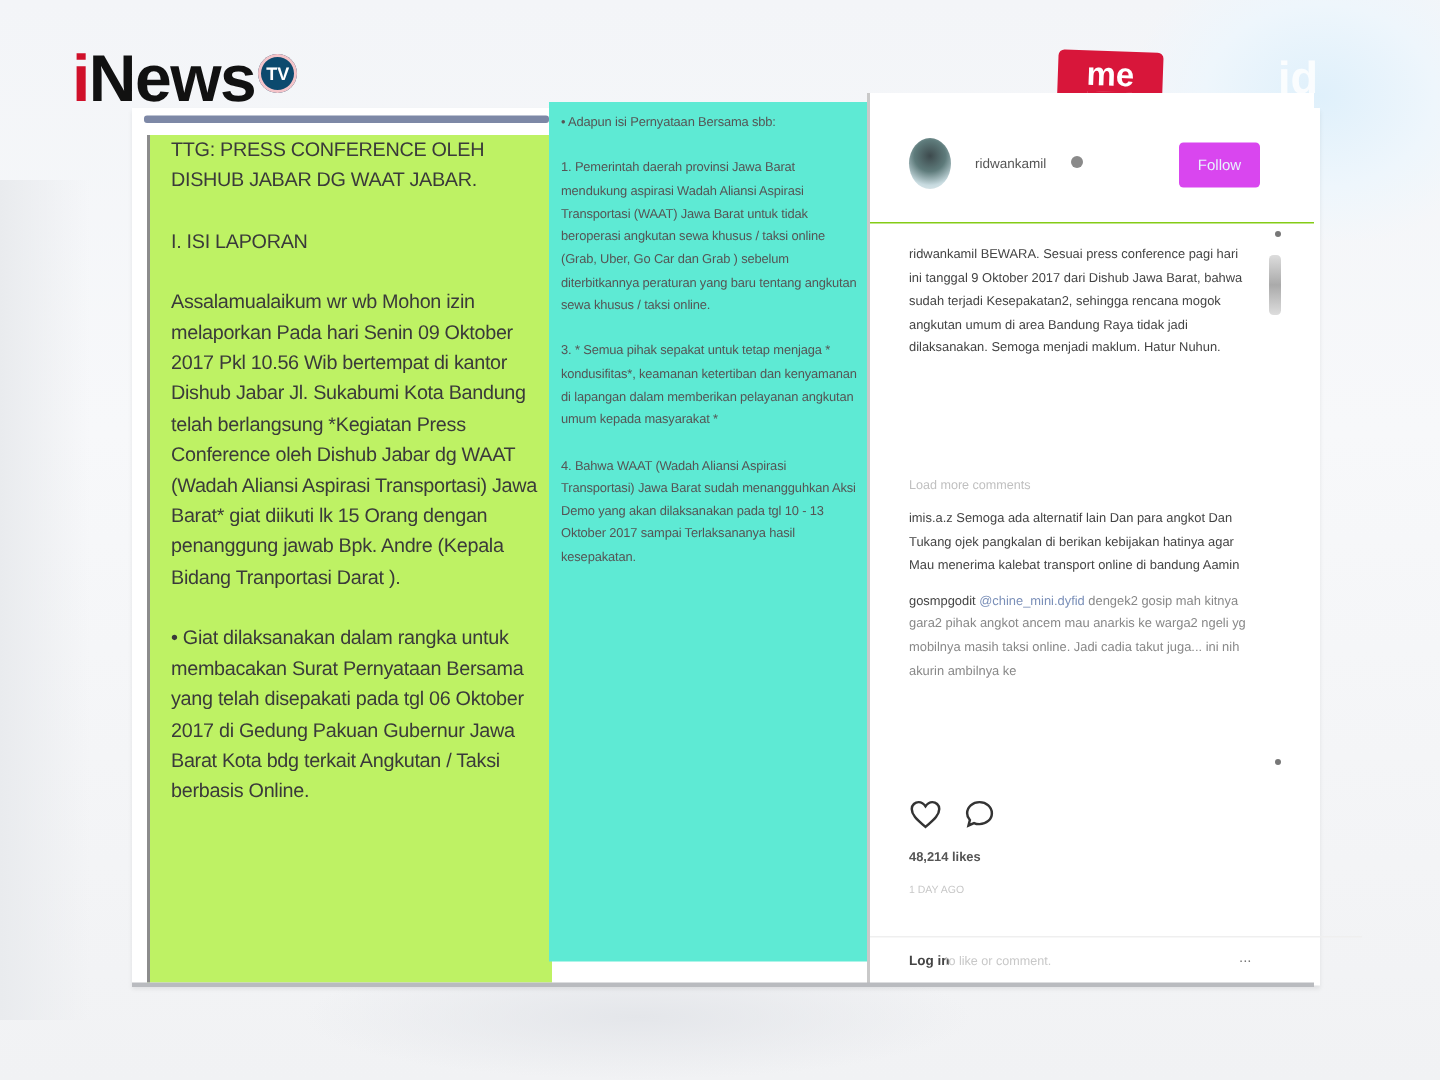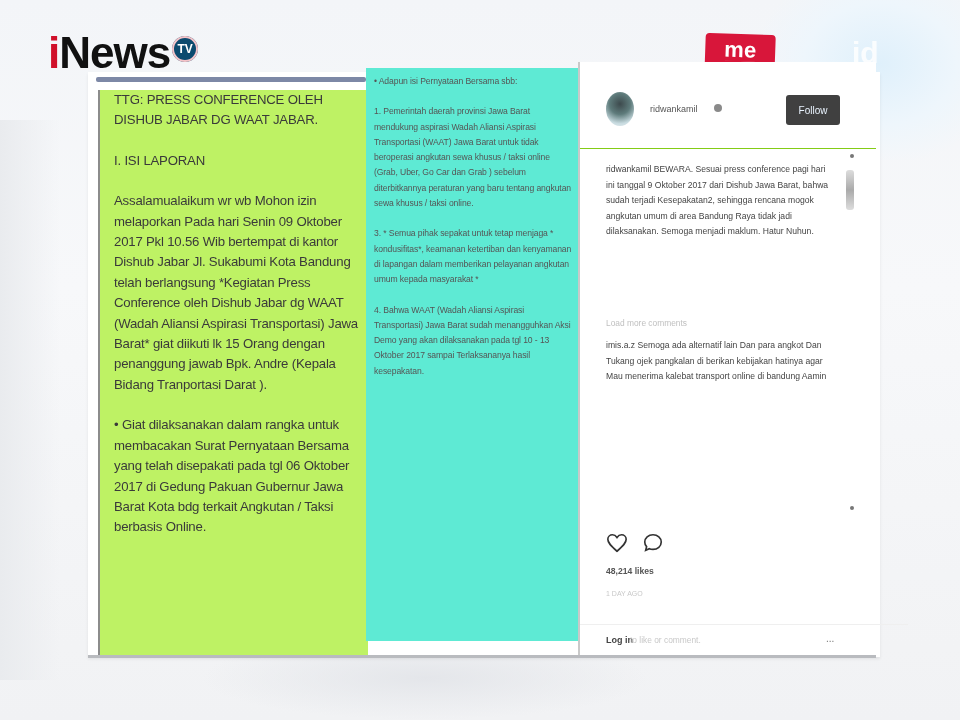--- a/index.html
+++ b/index.html
@@ -91,21 +91,21 @@
     position:absolute; left:26px; top:30px; width:28px; height:34px; border-radius:50%;
     background: radial-gradient(circle at 50% 35%, #3d4a4d 0%, #5e7b7b 40%, #c8dbe0 75%, #e8eff1 100%);
   }
   .ig-username {
     position:absolute; left:70px; top:42px; font-size:9px; color:#555;
   }
   .ig-verified {
     position:absolute; left:134px; top:42px; width:8px; height:8px; border-radius:50%; background:#8a8a8a;
   }
   .ig-follow {
-    position:absolute; left:206px; top:33px; width:54px; height:30px; background:#404040;
+    position:absolute; left:206px; top:33px; width:54px; height:30px; background:#d946ef;
     color:#e8f2fd; font-size:10px; border-radius:3px; display:flex; align-items:center; justify-content:center; border:none;
   }
   .ig-caption {
     position:absolute; left:26px; top:100px; width:230px;
     font-size:8.6px; line-height:15.6px; color:#444;
   }
   .ig-loadmore {
     position:absolute; left:26px; top:256px; font-size:8.4px; color:#c0c0c0;
   }
   .ig-comments {
@@ -183,20 +183,25 @@
   <div class="ig-scroll-down"></div>
 
   <div class="ig-caption">ridwankamil BEWARA. Sesuai press conference pagi hari ini tanggal 9 Oktober 2017 dari Dishub Jawa Barat, bahwa sudah terjadi Kesepakatan2, sehingga rencana mogok angkutan umum di area Bandung Raya tidak jadi dilaksanakan. Semoga menjadi maklum. Hatur Nuhun.</div>
   <div class="ig-loadmore">Load more comments</div>
 
   <div class="ig-comments">
     <p>
       <span>imis.a.z</span>
       <span>Semoga ada alternatif lain Dan para angkot Dan Tukang ojek pangkalan di berikan kebijakan hatinya agar Mau menerima kalebat transport online di bandung Aamin</span>
     </p>
+    <p>
+      <span>gosmpgodit</span>
+      <span class="mention">@chine_mini.dyfid</span>
+      <span class="fade">dengek2 gosip mah kitnya gara2 pihak angkot ancem mau anarkis ke warga2 ngeli yg mobilnya masih taksi online. Jadi cadia takut juga... ini nih akurin ambilnya ke</span>
+    </p>
   </div>
 
   <div class="ig-actions">
     <svg class="ig-heart" viewBox="0 0 24 24">
       <path d="M12 21 C5 15 2 12 2 8 C2 5 4.5 3 7 3 C9 3 11 4.5 12 6 C13 4.5 15 3 17 3 C19.5 3 22 5 22 8 C22 12 19 15 12 21 Z" fill="none" stroke="#333" stroke-width="1.8"></path>
     </svg>
     <svg class="ig-comment-icon" viewBox="0 0 24 24">
       <path d="M12 3 C17 3 21 6.5 21 11 C21 15.5 17 19 12 19 C10.5 19 9 18.7 8 18.2 L4 20 L5 16 C3.7 14.6 3 12.9 3 11 C3 6.5 7 3 12 3 Z" fill="none" stroke="#333" stroke-width="1.8"></path>
     </svg>
   </div>

